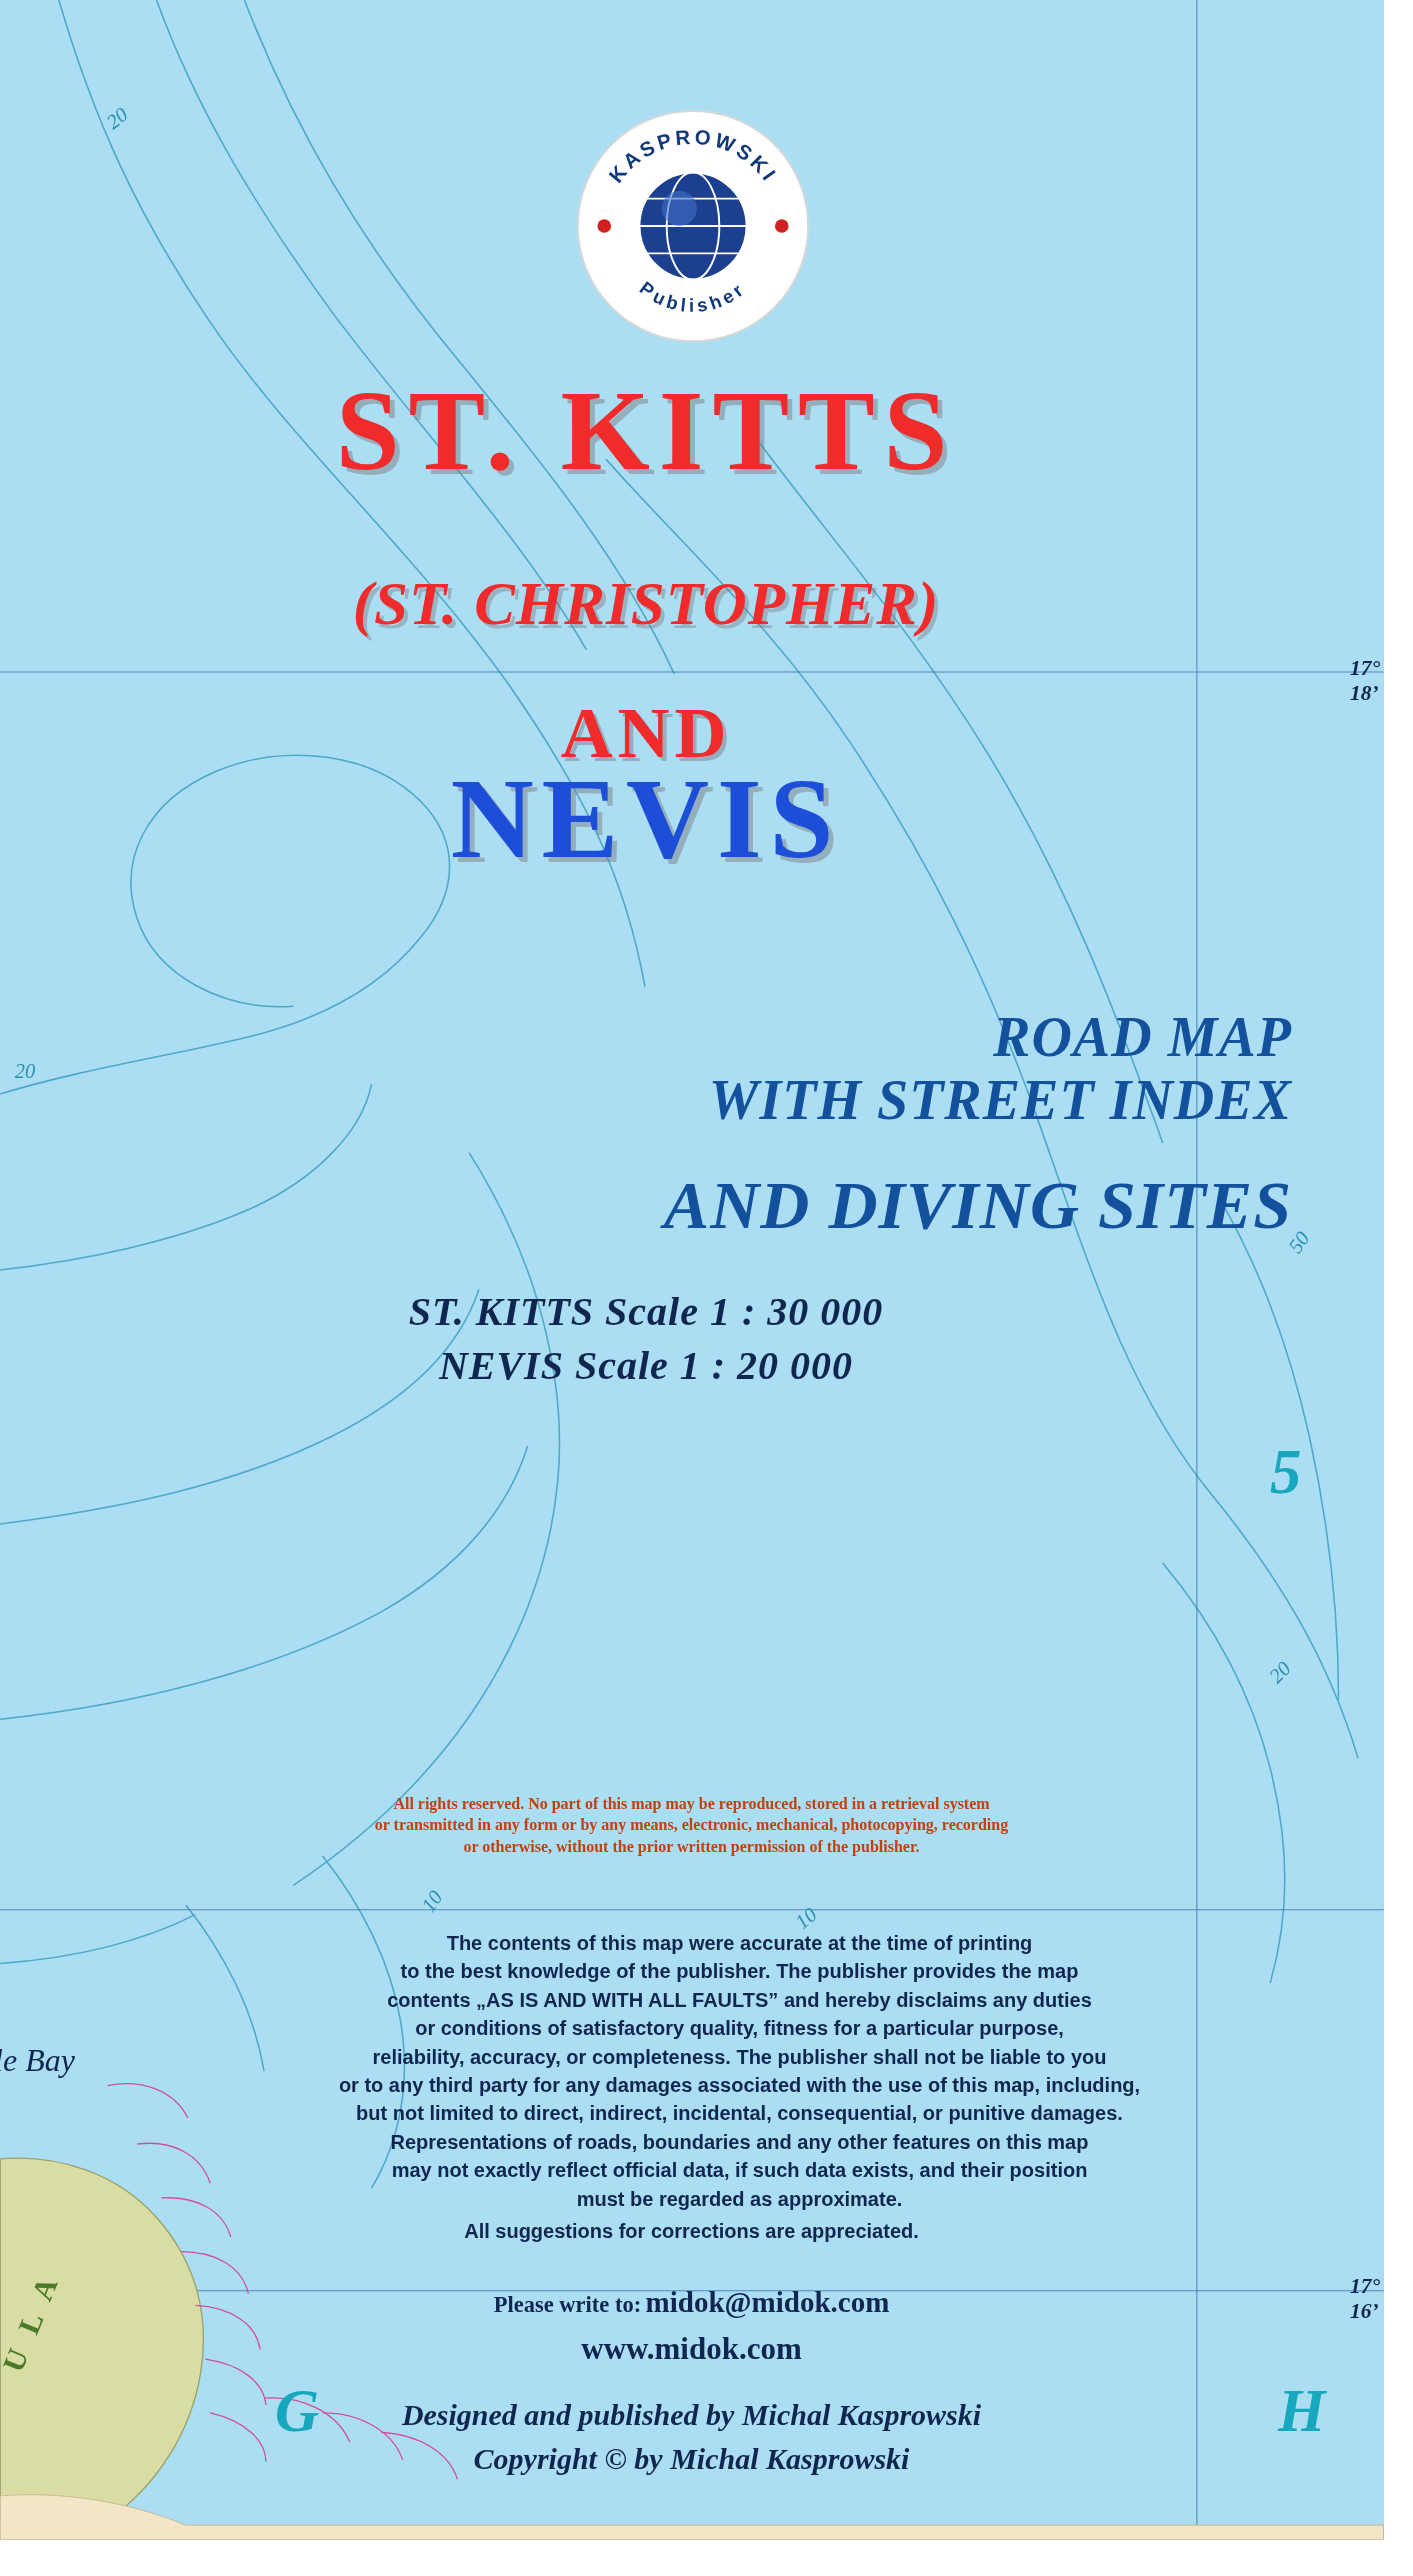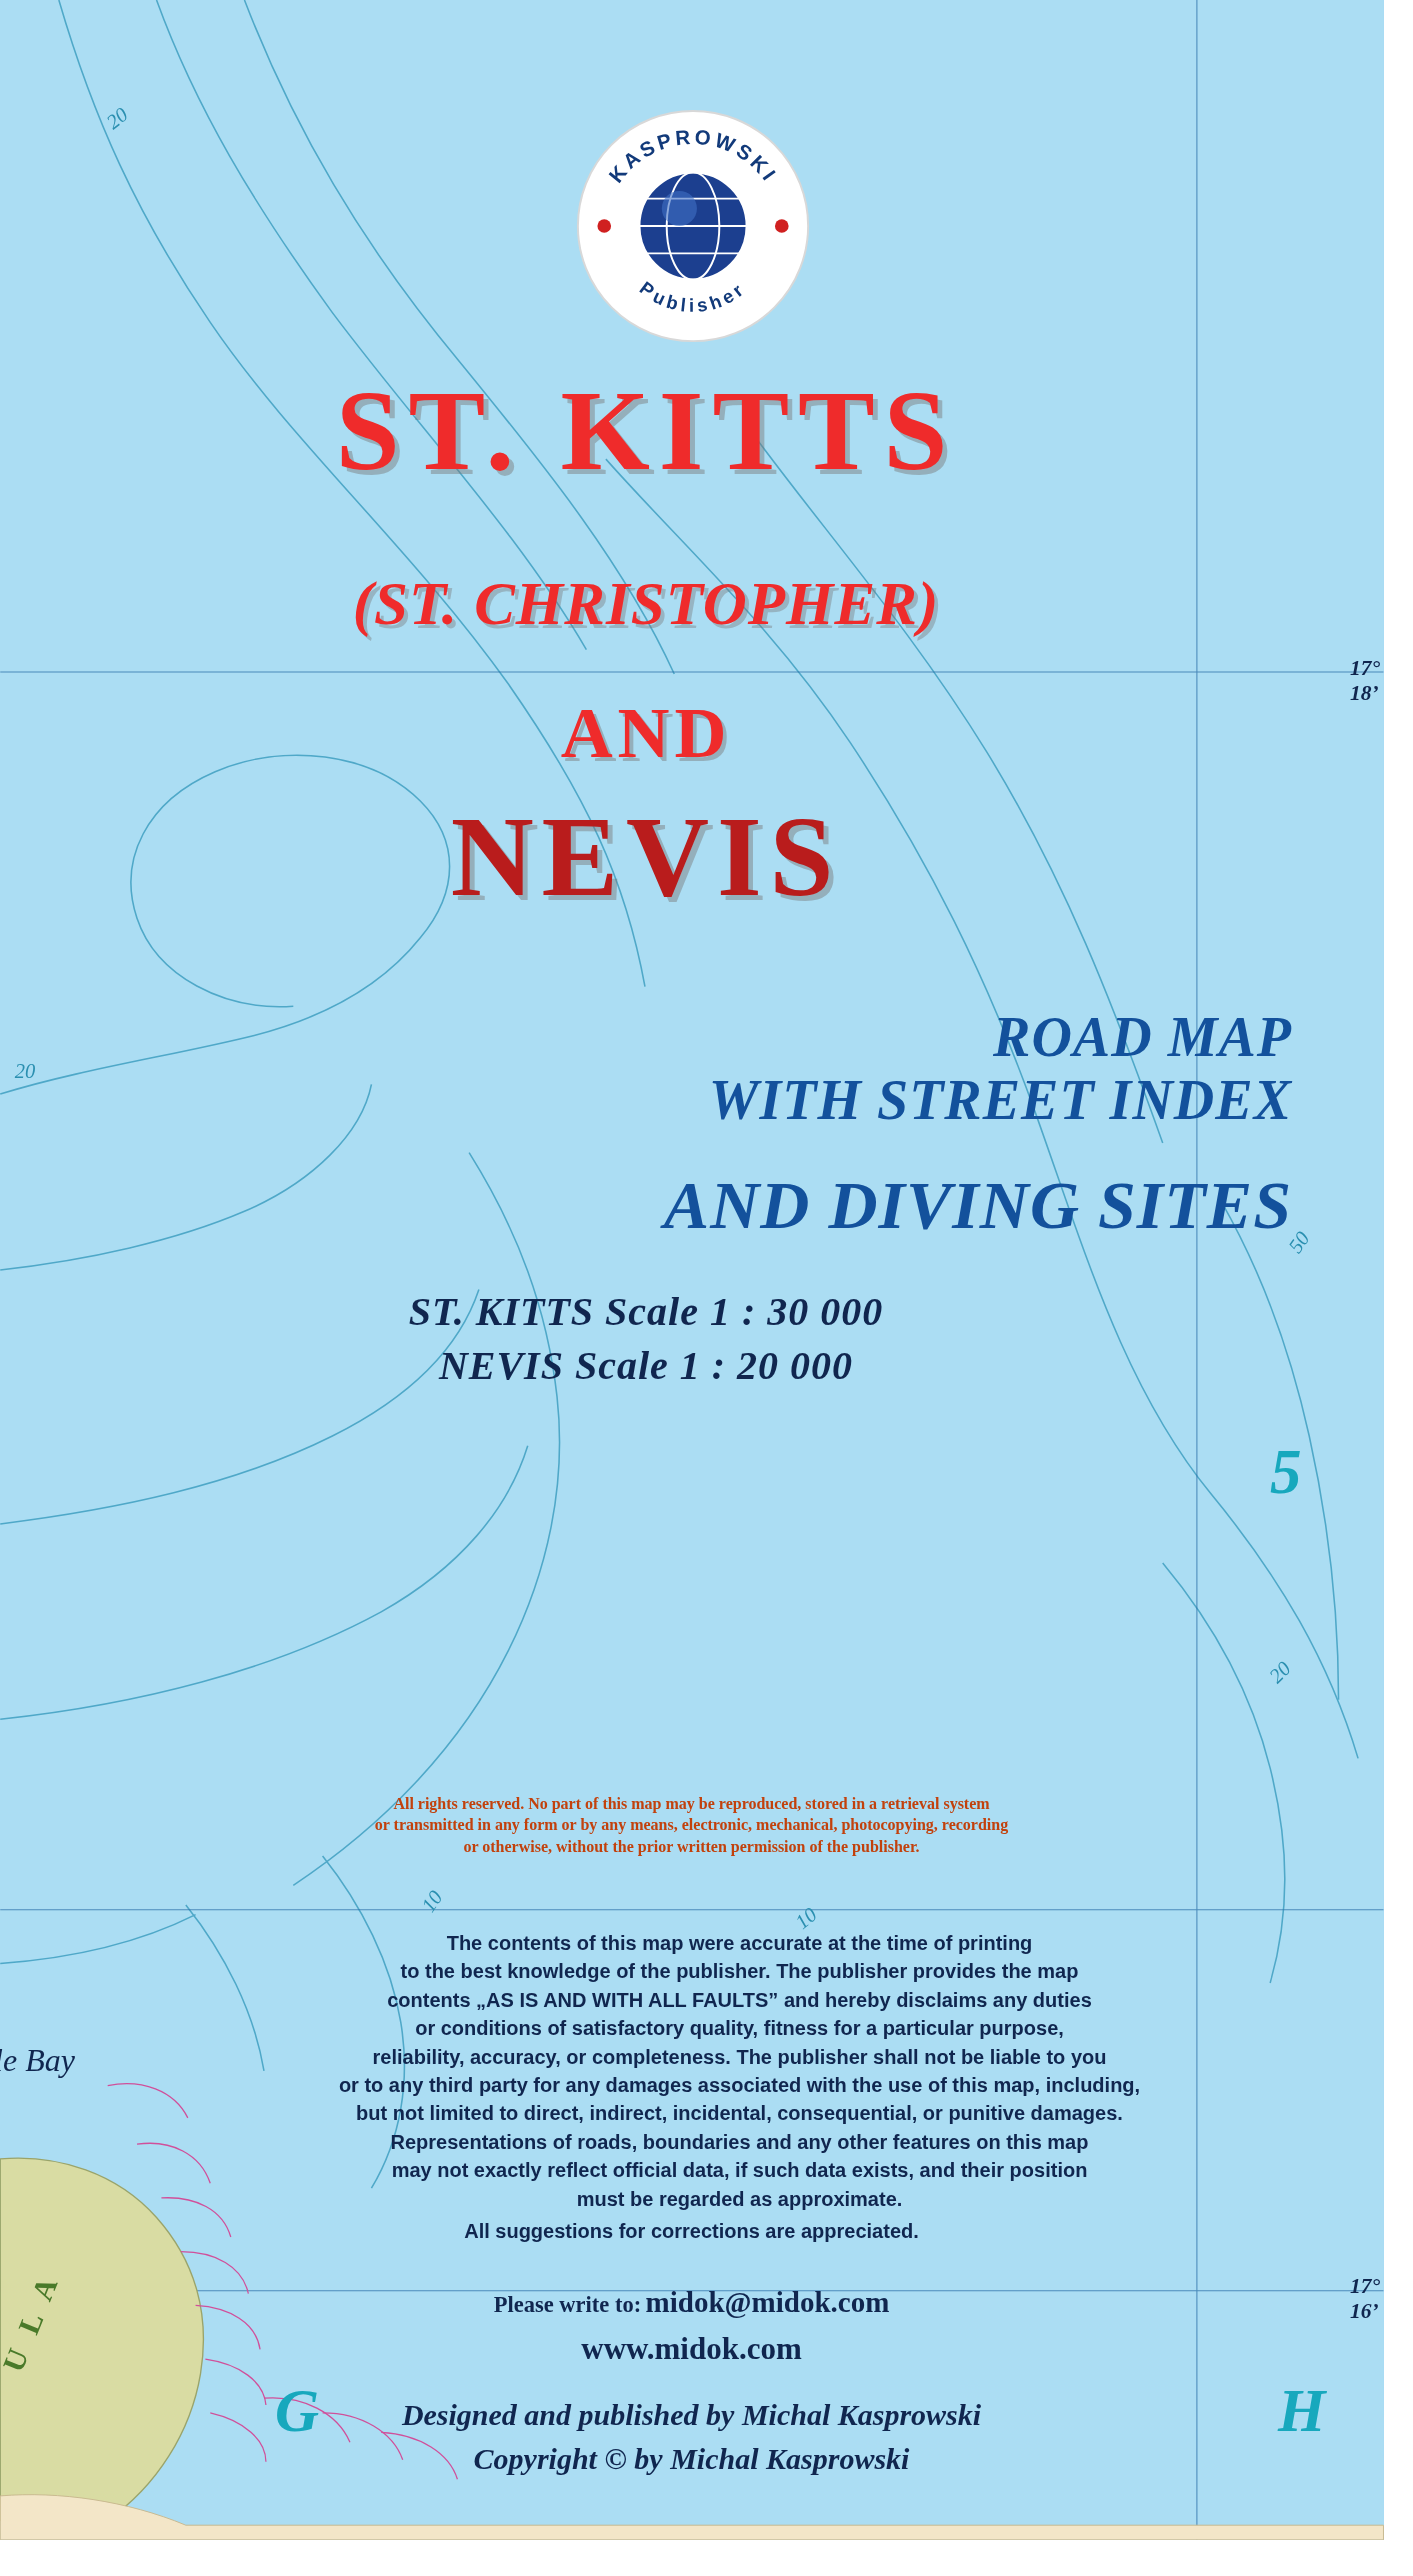--- a/index.html
+++ b/index.html
@@ -79,26 +79,26 @@
     top: 692px;
     font-family: "Liberation Serif", serif;
     font-weight: bold;
     font-size: 72px;
     letter-spacing: 4.9px;
     color: #ef2b2b;
     text-shadow: 3.9px 3.9px 0 rgba(120,120,120,0.45);
     text-align: center;
   }
   #title-nevis {
-    top: 791px;
+    top: 753px;
     font-family: "Liberation Serif", serif;
     font-weight: bold;
     font-size: 115px;
     letter-spacing: 7.8px;
-    color: #b91c1c;
+    color: #1d4ed8;
     text-shadow: 4.9px 4.9px 0 rgba(120,120,120,0.45);
     text-align: center;
   }
   #subtitle-block {
     top: 1006px;
     font-family: "Liberation Serif", serif;
     font-weight: bold;
     font-style: italic;
     color: #13519c;
     line-height: 1.12;

